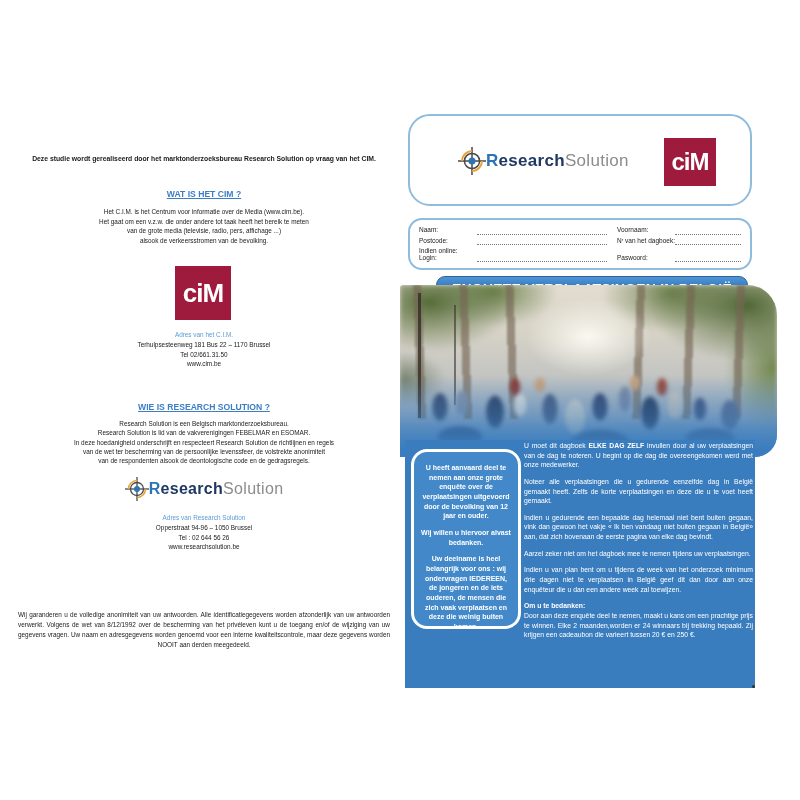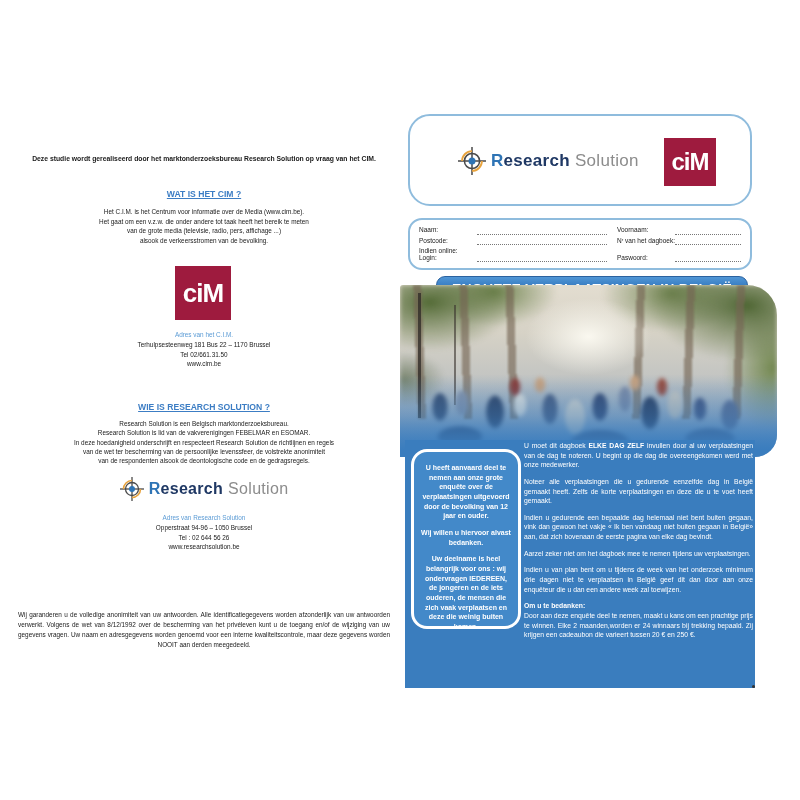--- a/index.html
+++ b/index.html
@@ -23,21 +23,21 @@
   .lp-cim-logo{left:175px;top:266px;width:56px;height:54px;font-size:26px;}
   .addr-label{left:18px;width:372px;text-align:center;font-size:6.4px;color:#5B9BD5;}
   .addr{left:18px;width:372px;text-align:center;font-size:6.4px;line-height:1.5;}
   .lp-cim-addr-label{top:331px;}
   .lp-cim-addr{top:340px;}
   .lp-rs-addr-label{top:514px;}
   .lp-rs-addr{top:523px;}
   .lp-privacy{left:18px;top:610px;width:372px;font-size:6.4px;line-height:1.55;text-align:justify;text-align-last:center;}
 
   
-  .rs-logo{display:flex;align-items:center;gap:5px;text-align:right;}
+  .rs-logo{display:flex;align-items:center;text-align:right;}
   .lp-rs-logo{left:18px;top:477px;width:372px;justify-content:center;}
   .rs-icon svg{display:block;}
   .rs-word{font-weight:bold;color:#1F3864;}
   .rs-word .r{color:#2E74B5;}
   .rs-sol{color:#8C8C8C;font-weight:normal;}
   .lp-rs-logo .rs-word,.lp-rs-logo .rs-sol{font-size:16px;letter-spacing:.3px;}
   .lp-rs-logo .rs-icon svg{width:24px;height:24px;}
 
   
   .rp-header{left:408px;top:114px;width:344px;height:92px;border:2px solid #8FBCDD;border-radius:22px;

